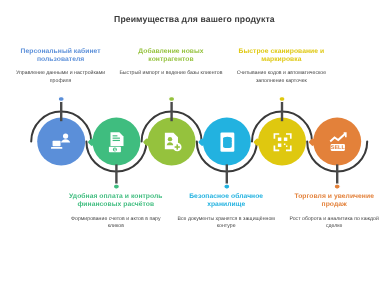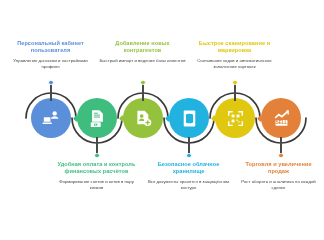--- a/index.html
+++ b/index.html
@@ -67,20 +67,21 @@
     color:#444444;
     margin:0;
     letter-spacing:.02px;
   }
 </style>
 </head>
 <body>
 
 <div id="canvas">
 
+  <div class="title">Преимущества для вашего продукта</div>
 
   <svg class="railsvg" viewBox="0 0 324 235">
     <g fill="none" stroke="#3a3a3a" stroke-width="1.7" stroke-linecap="round">
       <path d="M 26 118 A 25 25 0 0 1 76 118"></path>
       <path d="M 72 118 A 25 25 0 0 0 122 118"></path>
       <path d="M 118 118 A 25 25 0 0 1 168 118"></path>
       <path d="M 164 118 A 25 25 0 0 0 214 118"></path>
       <path d="M 210 118 A 25 25 0 0 1 260 118"></path>
       <path d="M 256 118 A 25 25 0 0 0 306 118"></path>
     </g>

